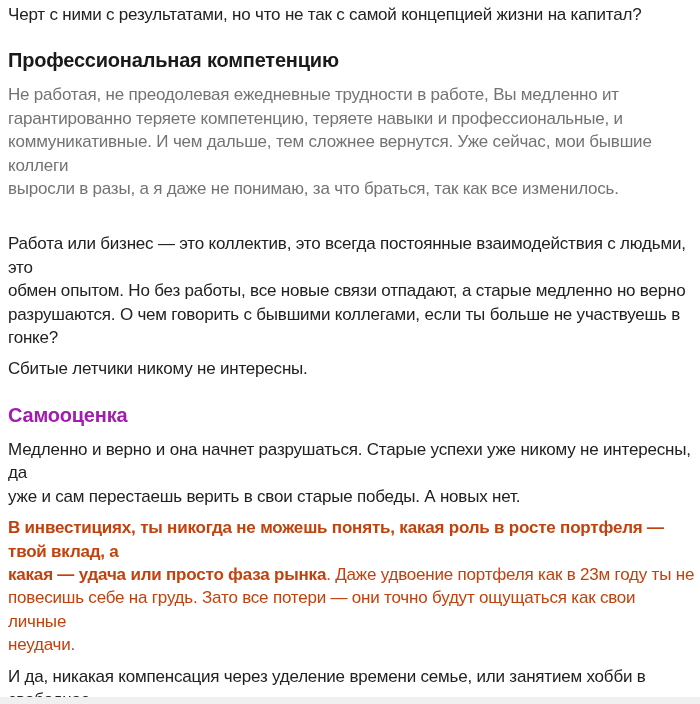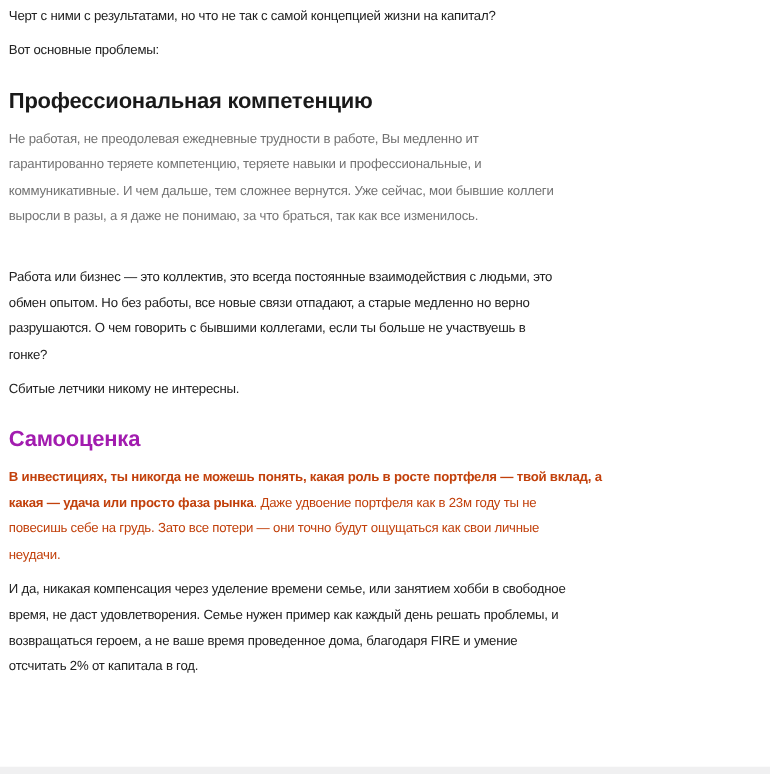--- a/index.html
+++ b/index.html
@@ -8,21 +8,21 @@
     height: 704px;
     overflow: hidden;
     background: #ffffff;
     position: relative;
     font-family: "Liberation Sans", sans-serif;
   }
   main { position: relative; width: 700px; height: 704px; }
   article { padding: 3px 4px 0 8px; }
   article p {
     margin: 8px 0;
-    font-size: 12px;
+    font-size: 17px;
     line-height: 23.4px;
     letter-spacing: -0.2px;
     color: #212121;
     white-space: pre-line;
   }
   article p:first-child { margin-top: 0; }
   article h2 {
     margin: 22px 0 10px;
     font-size: 20px;
     line-height: 25px;
@@ -40,32 +40,33 @@
     height: 7px;
     z-index: 5;
   }
 </style>
 </head>
 <body style="background: rgb(255, 255, 255);">
 
 <main>
   <article id="article-body">
       <p style="color: rgb(33, 33, 33);">Черт с ними с результатами, но что не так с самой концепцией жизни на капитал?</p>
-      <p style="color: rgb(33, 33, 33);">Вот основные проблемы:</p>
       <h2 style="color: rgb(26, 26, 26);">Профессиональная компетенцию</h2>
       <p style="color: #737373;">Не работая, не преодолевая ежедневные трудности в работе, Вы медленно ит
 гарантированно теряете компетенцию, теряете навыки и профессиональные, и
 коммуникативные. И чем дальше, тем сложнее вернутся. Уже сейчас, мои бывшие коллеги
 выросли в разы, а я даже не понимаю, за что браться, так как все изменилось.</p>
       <p style="color: rgb(33, 33, 33); margin-top: 32px;">Работа или бизнес — это коллектив, это всегда постоянные взаимодействия с людьми, это
 обмен опытом. Но без работы, все новые связи отпадают, а старые медленно но верно
 разрушаются. О чем говорить с бывшими коллегами, если ты больше не участвуешь в
 гонке?</p>
       <p style="color: rgb(33, 33, 33);">Сбитые летчики никому не интересны.</p>
       <h2 style="color: #a21caf;">Самооценка</h2>
+      <p style="color: rgb(33, 33, 33);">Медленно и верно и она начнет разрушаться. Старые успехи уже никому не интересны, да
+уже и сам перестаешь верить в свои старые победы. А новых нет.</p>
       <p style="color: #c2410c;"><strong>В инвестициях, ты никогда не можешь понять, какая роль в росте портфеля — твой вклад, а
 какая — удача или просто фаза рынка</strong><span>. Даже удвоение портфеля как в 23м году ты не
 повесишь себе на грудь. Зато все потери — они точно будут ощущаться как свои личные
 неудачи.</span></p>
       <p style="color: rgb(33, 33, 33);">И да, никакая компенсация через уделение времени семье, или занятием хобби в свободное
 время, не даст удовлетворения. Семье нужен пример как каждый день решать проблемы, и
 возвращаться героем, а не ваше время проведенное дома, благодаря FIRE и умение
 отсчитать 2% от капитала в год.</p>
     </article>
   <div class="bottom-edge" style="background: rgb(240, 240, 241);"></div>

